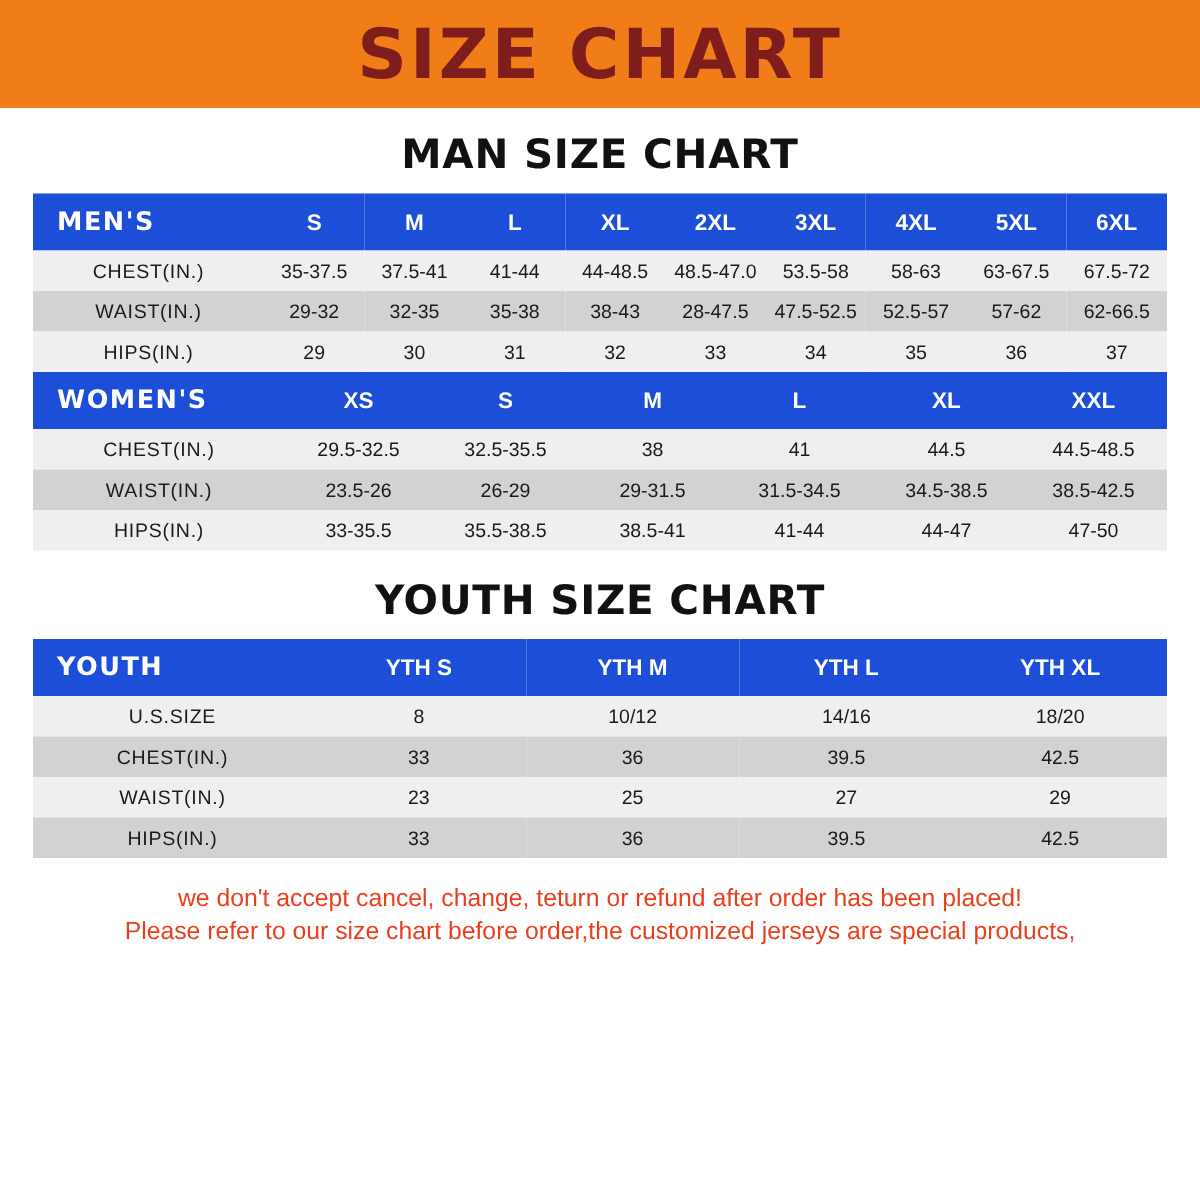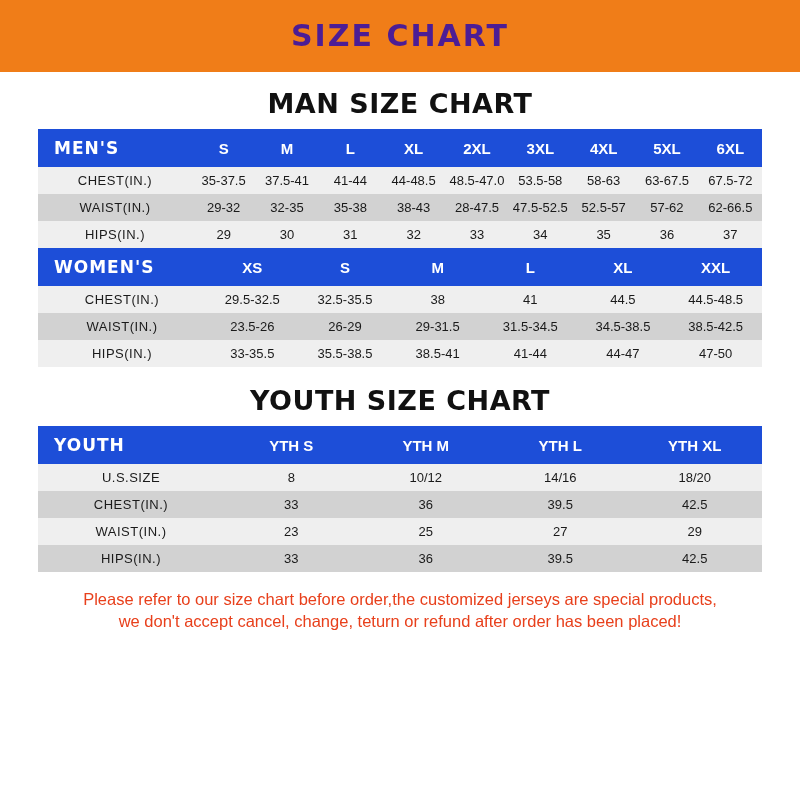--- a/index.html
+++ b/index.html
@@ -25,28 +25,28 @@
     position: relative;
     height: 72px;
     background: #f07d18;
     display: flex;
     align-items: center;
     justify-content: center;
   }
   .header-title {
     font-family: "DejaVu Sans", sans-serif;
     font-weight: bold;
-    font-size: 30px;
+    font-size: 46px;
     letter-spacing: 2px;
-    color: #4c1d95;
+    color: #7f1d1d;
     line-height: 1;
   }
 
   .content {
-    padding: 0 38px;
+    padding: 0 22px;
     box-sizing: border-box;
   }
 
   .section-title {
     text-align: center;
     font-family: "DejaVu Sans", sans-serif;
     font-weight: bold;
     font-size: 27px;
     color: #111111;
     letter-spacing: 0.5px;
@@ -252,18 +252,18 @@
           <td class="row-head">HIPS(IN.)</td>
           <td>33</td>
           <td>36</td>
           <td>39.5</td>
           <td>42.5</td>
         </tr>
       </tbody>
     </table>
 
     <div class="footer-note">
+      <div>we don't accept cancel, change, teturn or refund after order has been placed!</div>
       <div>Please refer to our size chart before order,the customized jerseys are special products,</div>
-      <div>we don't accept cancel, change, teturn or refund after order has been placed!</div>
     </div>
 
   </div>
 </div>
 
 </body></html>

